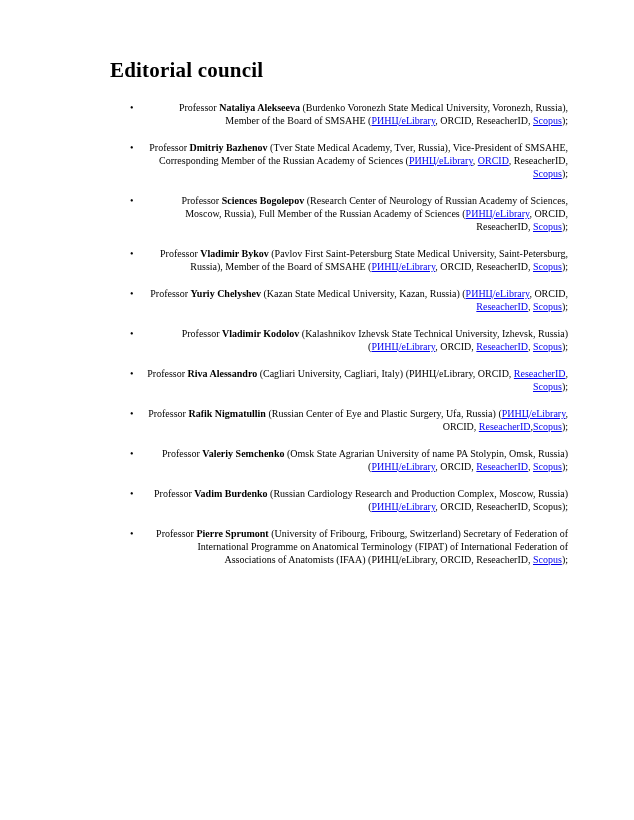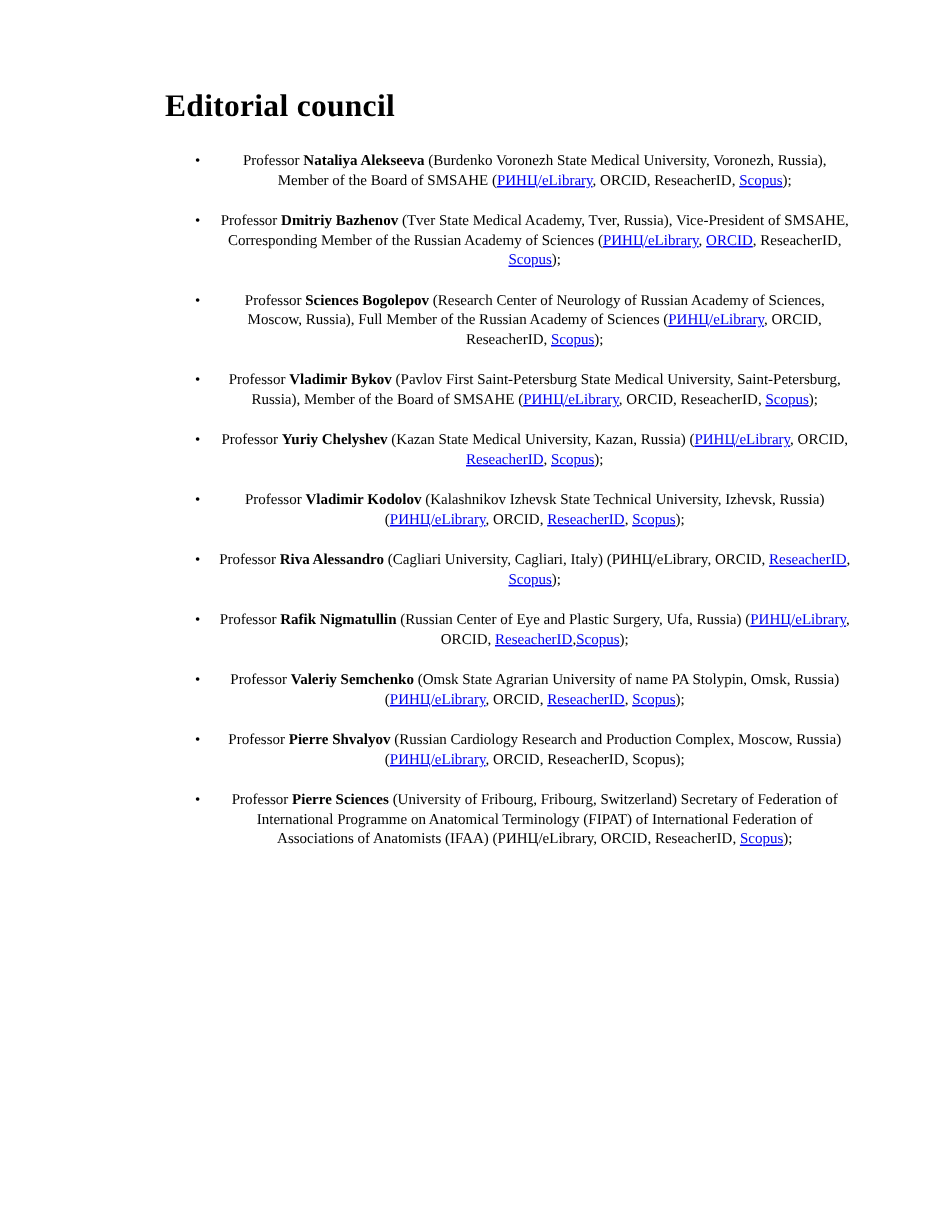--- a/index.html
+++ b/index.html
@@ -27,21 +27,21 @@
     margin: 0;
     padding: 0;
     list-style: none;
   }
   li.member {
     position: relative;
     padding-left: 35px;
     margin-bottom: 14px;
     font-size: 10px;
     line-height: 13px;
-    text-align: center;
+    text-align: right;
   }
   li.member::before {
     content: "\2022";
     position: absolute;
     left: 20px;
     top: 0;
     font-size: 10px;
   }
   .bold { font-weight: bold; }
   a.link {
@@ -58,16 +58,16 @@
   <ul class="council-list">
       <li class="member"><span>Professor </span><span class="bold">Nataliya Alekseeva</span><span> (Burdenko Voronezh State Medical University, Voronezh, Russia), Member of the Board of SMSAHE (</span><a class="link">РИНЦ/eLibrary</a><span>, ORCID, ReseacherID, </span><a class="link">Scopus</a><span>);</span></li>
       <li class="member"><span>Professor </span><span class="bold">Dmitriy Bazhenov</span><span> (Tver State Medical Academy, Tver, Russia), Vice-President of SMSAHE, Corresponding Member of the Russian Academy of Sciences (</span><a class="link">РИНЦ/eLibrary</a><span>, </span><a class="link">ORCID</a><span>, ReseacherID, </span><a class="link">Scopus</a><span>);</span></li>
       <li class="member"><span>Professor </span><span class="bold">Sciences Bogolepov</span><span> (Research Center of Neurology of Russian Academy of Sciences, Moscow, Russia), Full Member of the Russian Academy of Sciences (</span><a class="link">РИНЦ/eLibrary</a><span>, ORCID, ReseacherID, </span><a class="link">Scopus</a><span>);</span></li>
       <li class="member"><span>Professor </span><span class="bold">Vladimir Bykov</span><span> (Pavlov First Saint-Petersburg State Medical University, Saint-Petersburg, Russia), Member of the Board of SMSAHE (</span><a class="link">РИНЦ/eLibrary</a><span>, ORCID, ReseacherID, </span><a class="link">Scopus</a><span>);</span></li>
       <li class="member"><span>Professor </span><span class="bold">Yuriy Chelyshev</span><span> (Kazan State Medical University, Kazan, Russia) (</span><a class="link">РИНЦ/eLibrary</a><span>, ORCID, </span><a class="link">ReseacherID</a><span>, </span><a class="link">Scopus</a><span>);</span></li>
       <li class="member"><span>Professor </span><span class="bold">Vladimir Kodolov</span><span> (Kalashnikov Izhevsk State Technical University, Izhevsk, Russia) (</span><a class="link">РИНЦ/eLibrary</a><span>, ORCID, </span><a class="link">ReseacherID</a><span>, </span><a class="link">Scopus</a><span>);</span></li>
       <li class="member"><span>Professor </span><span class="bold">Riva Alessandro</span><span> (Cagliari University, Cagliari, Italy) (РИНЦ/eLibrary, ORCID, </span><a class="link">ReseacherID</a><span>, </span><a class="link">Scopus</a><span>);</span></li>
       <li class="member"><span>Professor </span><span class="bold">Rafik Nigmatullin</span><span> (Russian Center of Eye and Plastic Surgery, Ufa, Russia) (</span><a class="link">РИНЦ/eLibrary</a><span>, ORCID, </span><a class="link">ReseacherID</a><span>,</span><a class="link">Scopus</a><span>);</span></li>
       <li class="member"><span>Professor </span><span class="bold">Valeriy Semchenko</span><span> (Omsk State Agrarian University of name PA Stolypin, Omsk, Russia) (</span><a class="link">РИНЦ/eLibrary</a><span>, ORCID, </span><a class="link">ReseacherID</a><span>, </span><a class="link">Scopus</a><span>);</span></li>
-      <li class="member"><span>Professor </span><span class="bold">Pierre Shvalyov</span><span> (Russian Cardiology Research and Production Complex, Moscow, Russia) (</span><a class="link">РИНЦ/eLibrary</a><span>, ORCID, ReseacherID, Scopus);</span></li>
-      <li class="member"><span>Professor </span><span class="bold">Pierre Sciences</span><span> (University of Fribourg, Fribourg, Switzerland) Secretary of Federation of International Programme on Anatomical Terminology (FIPAT) of International Federation of Associations of Anatomists (IFAA) (РИНЦ/eLibrary, ORCID, ReseacherID, </span><a class="link">Scopus</a><span>);</span></li>
+      <li class="member"><span>Professor </span><span class="bold">Vadim Burdenko</span><span> (Russian Cardiology Research and Production Complex, Moscow, Russia) (</span><a class="link">РИНЦ/eLibrary</a><span>, ORCID, ReseacherID, Scopus);</span></li>
+      <li class="member"><span>Professor </span><span class="bold">Pierre Sprumont</span><span> (University of Fribourg, Fribourg, Switzerland) Secretary of Federation of International Programme on Anatomical Terminology (FIPAT) of International Federation of Associations of Anatomists (IFAA) (РИНЦ/eLibrary, ORCID, ReseacherID, </span><a class="link">Scopus</a><span>);</span></li>
     </ul>
 </div>
 
 </body></html>

